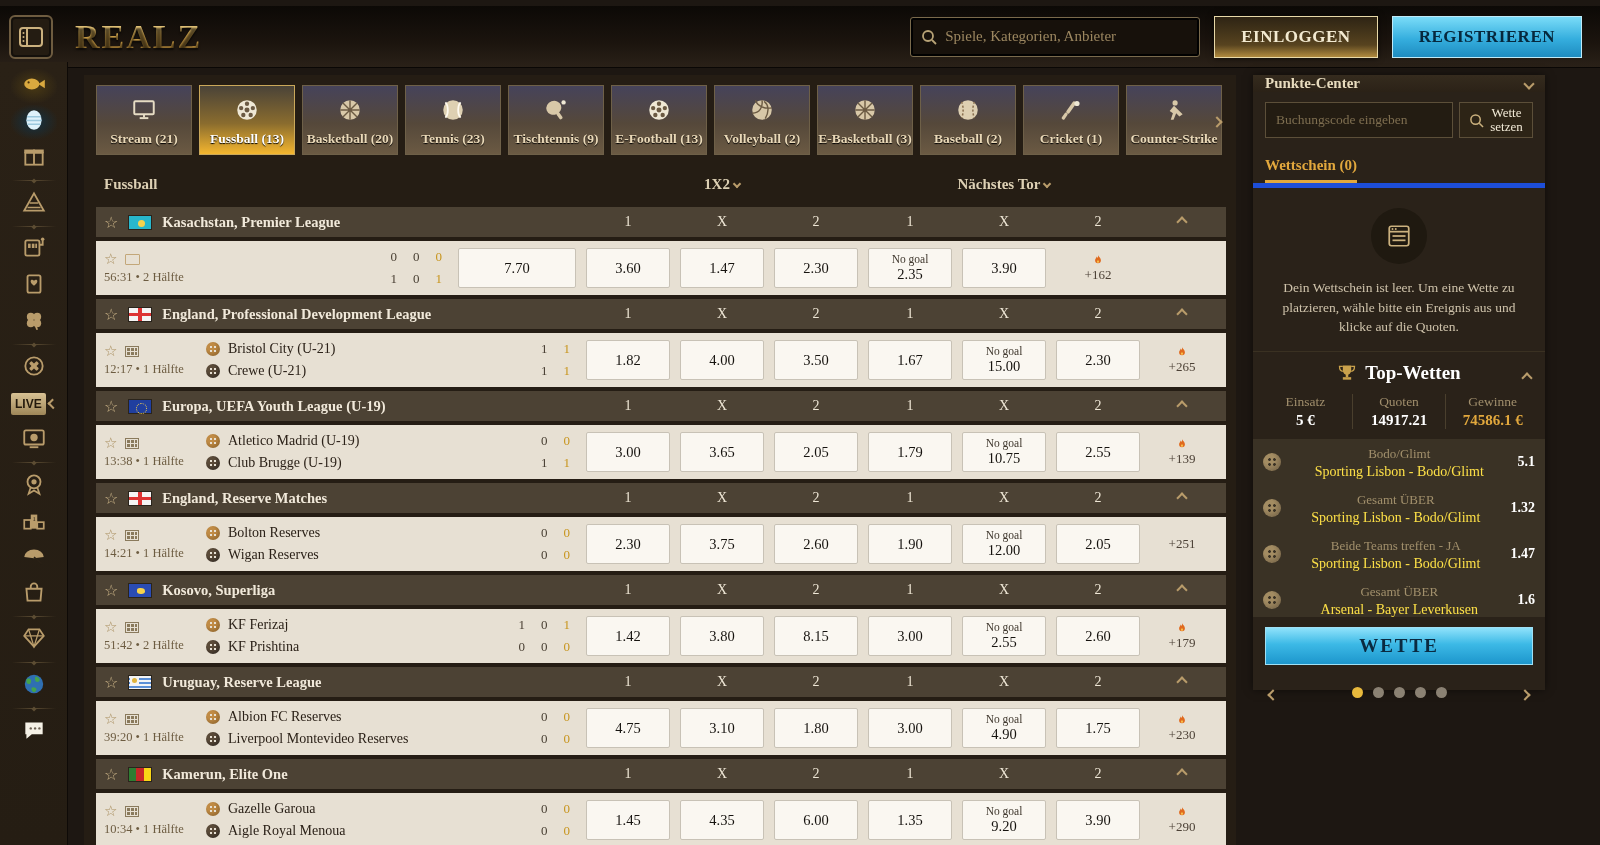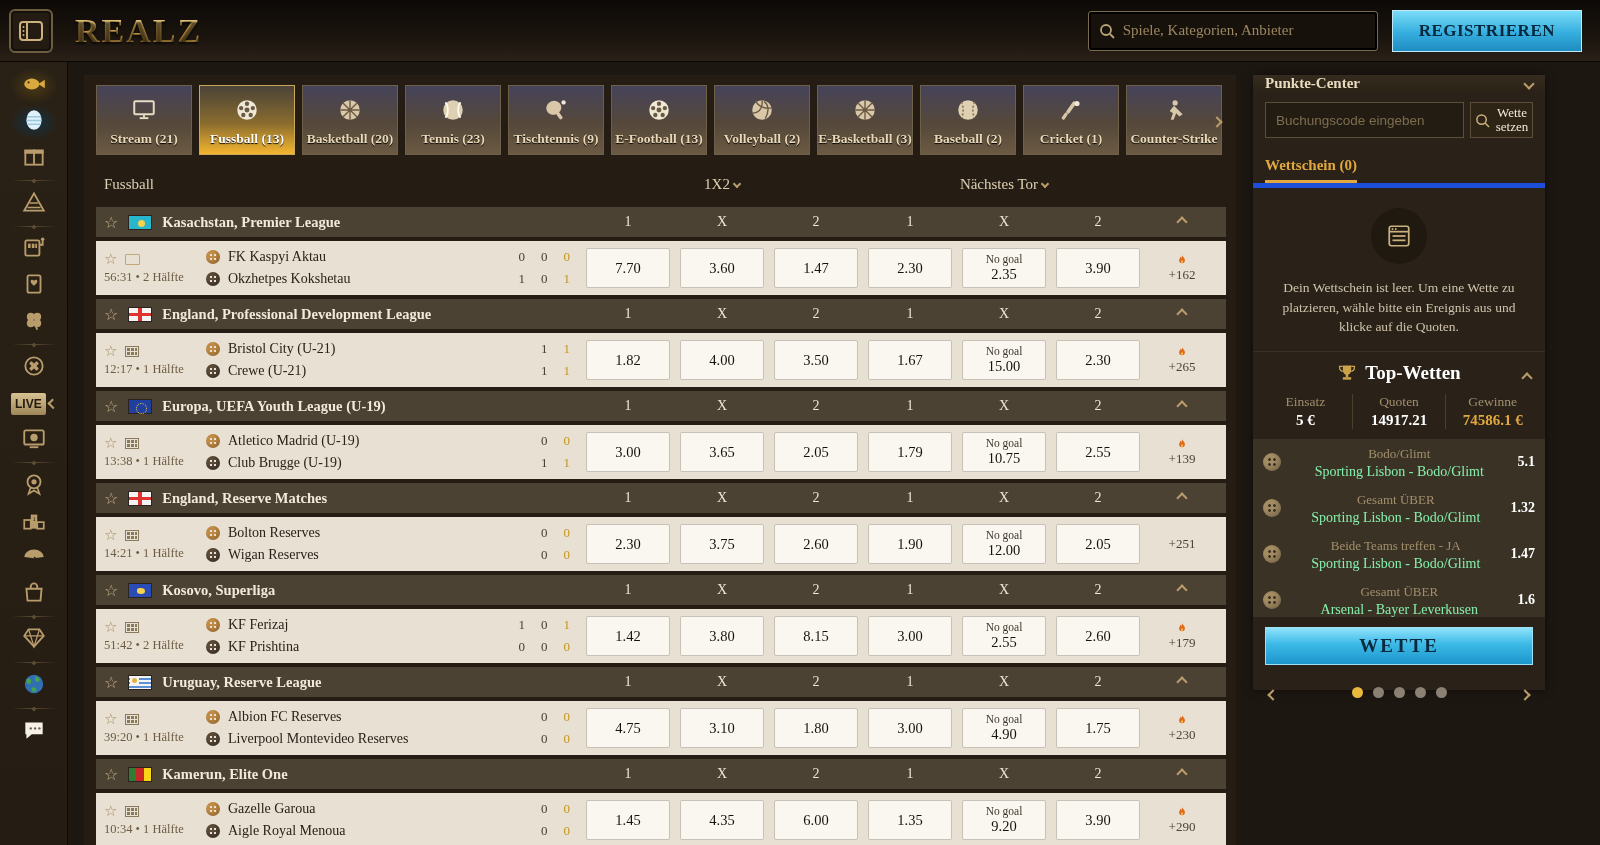--- a/index.html
+++ b/index.html
@@ -1,21 +1,21 @@
 <!DOCTYPE html>
 <html><head>
 <meta charset="utf-8">
 <style>
   * { margin:0; padding:0; box-sizing:border-box; }
   html,body { width:1600px; height:845px; overflow:hidden; background:#191310;
     font-family:"Liberation Serif", serif; }
   #stage { position:relative; width:1600px; height:845px; background:#1d1712; }
 
   
-  #topbar { position:absolute; left:0; top:0; width:1600px; height:62px;
+  #topbar { position:absolute; left:0; top:6px; width:1600px; height:62px;
     background:linear-gradient(180deg,#0c0906 0%,#1b140e 60%,#2a2118 100%);
     border-bottom:1px solid #0a0705; display:flex; align-items:center; }
   .menu-btn { width:44px; height:44px; margin-left:9px; border:2px solid #6e5c40;
     border-radius:6px; background:#241c12; display:flex; align-items:center; justify-content:center;
     box-shadow:0 0 0 2px #14100b inset; cursor:pointer; }
   .logo { margin-left:22px; font-size:34px; font-weight:bold; letter-spacing:2px;
     background:linear-gradient(180deg,#f6e3a6 0%,#d2a54b 45%,#8a6426 100%);
     -webkit-background-clip:text; background-clip:text; color:transparent;
     text-shadow:0 2px 2px rgba(0,0,0,.6); }
   #topbar .spacer { flex:1; }
@@ -70,21 +70,21 @@
     border-color:#caa85a;justify-content:flex-end; }
   .tab-label { font-size:13.5px; font-weight:bold; color:#ead9b8; text-shadow:0 1px 1px #000; white-space:nowrap; }
   .tab.active .tab-label { color:#fff; }
   .tab-icon { width:30px; height:30px; display:flex; align-items:center; justify-content:center; }
   #tabs-next { position:absolute; right:0; top:26px; width:18px; height:22px;
     display:flex; align-items:center; justify-content:center; cursor:pointer; }
 
   
   #filter-row { height:38px; margin-top:8px; display:grid; align-items:center;
     grid-template-columns:92px 242px 118px repeat(6,84px) 64px; column-gap:10px; padding:0 8px;
-    color:#ddd0b4; font-weight:normal; font-size:15px; }
+    color:#ddd0b4; font-weight:bold; font-size:15px; }
   #filter-row .f-sport { grid-column:1 / span 2; }
   #filter-row .f-m1 { grid-column:4 / span 3; text-align:center; cursor:pointer; }
   #filter-row .f-m2 { grid-column:7 / span 3; text-align:center; cursor:pointer; }
   #filter-row .chev { width:6px; height:6px; margin-left:4px; margin-bottom:2px; }
 
   
   .league-header { height:30px; margin-top:4px; background:#4c4234; display:grid; align-items:center;
     grid-template-columns:92px 242px 118px repeat(6,84px) 64px; column-gap:10px; padding:0 8px;
     color:#f1e9da; }
   .league-left { grid-column:1 / span 3; display:flex; align-items:center; gap:10px; }
@@ -141,21 +141,21 @@
   .flame { width:10px; height:13px; }
 
   
   #rightpanel { position:absolute; left:1253px; top:75px; width:292px; height:615px;
     background:#2a2219; box-shadow:0 0 8px rgba(0,0,0,.5); display:flex; flex-direction:column; }
   .pc-header { height:30px; background:linear-gradient(180deg,#352b1e,#2b2217);
     display:flex; align-items:center; justify-content:space-between; padding:0 12px;
     color:#e8dcbf; font-weight:bold; font-size:15px; cursor:pointer; }
   .code-row { display:flex; gap:6px; padding:10px 12px 12px; }
   .code-input { flex:1; height:36px; background:#231c12; border:1px solid #5c4f39;
-    padding:0 10px; color:#b8a376; font-size:13.5px; font-family:Liberation Sans, sans-serif; outline:none; }
+    padding:0 10px; color:#b8a376; font-size:13.5px; font-family:Liberation Serif, serif; outline:none; }
   .code-input::placeholder { color:#7e6e50; }
   .setbet-btn { width:92px; height:36px; background:#2d2416; border:1px solid #5c4f39;
     display:flex; align-items:center; justify-content:center; gap:6px; cursor:pointer;
     color:#f2ead7; font-size:13px; line-height:1.1; font-family:"Liberation Serif", serif; }
   .slip-tab { padding:6px 12px 0; }
   .slip-tab span { display:inline-block; color:#e2a83d; font-weight:bold; font-size:15px;
     padding-bottom:6px; border-bottom:3px solid #e2a83d; cursor:pointer; }
   .slip-empty { padding:16px 18px 14px; text-align:center; border-top:5px solid #1d4ed8; }
   .slip-empty .circle { width:56px; height:56px; border-radius:50%; background:#1f1910;
     margin:4px auto 14px; display:flex; align-items:center; justify-content:center; }
@@ -171,21 +171,21 @@
   .tb-value { color:#fff; font-size:15px; font-weight:bold; margin-top:2px; }
   .tb-value.gold { color:#e2a83d; }
   #bets { background:#3a3225; flex:0 0 178px; overflow:hidden; }
   .bet-row { display:flex; align-items:center; gap:10px; padding:5px 10px; cursor:pointer;text-align:center; }
   .bet-ball { width:18px; height:18px; border-radius:50%; flex:0 0 auto; position:relative;
     background:radial-gradient(circle at 35% 35%,#a38c62 30%,#837050 70%); }
   .bet-ball:before { content:""; position:absolute; inset:4px;
     background:radial-gradient(circle,#3a3225 1.2px,transparent 1.6px) 0 0/5px 5px; border-radius:50%; }
   .bet-texts { flex:1; min-width:0; }
   .bet-market { color:#a2906c; font-size:13px; white-space:nowrap; overflow:hidden; }
-  .bet-match  { color:#86efac; font-size:14px; white-space:nowrap; overflow:hidden; }
+  .bet-match  { color:#fde047; font-size:14px; white-space:nowrap; overflow:hidden; }
   .bet-odds { color:#fff; font-weight:bold; font-size:14px; }
   .wette-wrap { padding:10px 12px 0; }
   .wette-btn { width:100%; height:38px; border:1px solid #9fe0f5; cursor:pointer;
     background:linear-gradient(180deg,#8fe2fb 0%,#3cb9e6 45%,#1d96cc 100%);
     color:#0a2a40; font-weight:bold; font-size:19px; letter-spacing:2px;
     font-family:"Liberation Serif", serif; }
   .pager { display:flex; align-items:center; justify-content:center; gap:10px; padding:22px 0 10px;
     position:relative; }
   .dot { width:11px; height:11px; border-radius:50%; background:#8a8173; cursor:pointer; }
   .dot.active { background:#e8b93c; }
@@ -209,20 +209,21 @@
     </div>
     <div class="logo">REALZ</div>
     <div class="spacer"></div>
     <div class="search-wrap">
       <svg width="16" height="16" viewBox="0 0 16 16">
         <circle cx="7" cy="7" r="5" fill="none" stroke="#b8a376" stroke-width="1.8"></circle>
         <line x1="11" y1="11" x2="15" y2="15" stroke="#b8a376" stroke-width="1.8"></line>
       </svg>
       <input type="text" placeholder="Spiele, Kategorien, Anbieter" style="">
     </div>
+    <button class="btn-gold">EINLOGGEN</button>
     <button class="btn-cyan">REGISTRIEREN</button>
   </div>
 
   <div id="sidebar">
       <div class="side-item active">
         <span><svg width="26" height="26" viewBox="0 0 24 24">
             <ellipse cx="10" cy="12" rx="7" ry="5" fill="#d9a93f"></ellipse>
             <path d="M16 12l6-4v8z" fill="#d9a93f"></path>
             <circle cx="7" cy="10.5" r="1" fill="#4a3208"></circle>
           </svg></span>
@@ -488,24 +489,20 @@
           </div>
         </div>
         <div class="match-row">
     <div class="m-controls">
       <div class="m-ctl-icons">
         <span class="star">☆</span>
               <span class="media-box"></span>
       </div>
       <span class="m-time">56:31 • 2 Hälfte</span>
     </div>
-    <div class="m-teams">
-      <span class="team"><span class="ball-ico t1"></span>FK Kaspyi Aktau</span>
-      <span class="team"><span class="ball-ico t2"></span>Okzhetpes Kokshetau</span>
-    </div>
     <div class="m-scores">
             <div class="score-col">
               <span>0</span>
               <span>1</span>
             </div>
             <div class="score-col">
               <span>0</span>
               <span>0</span>
             </div>
             <div class="score-col gold">

